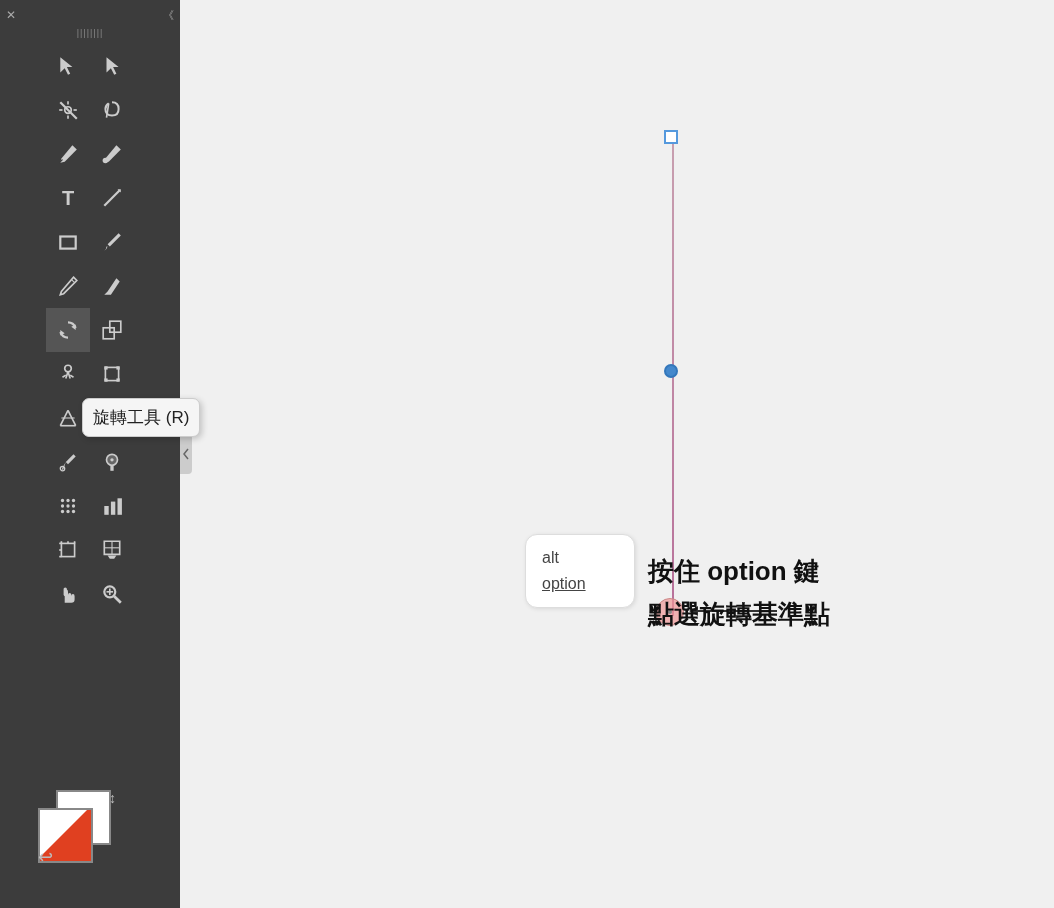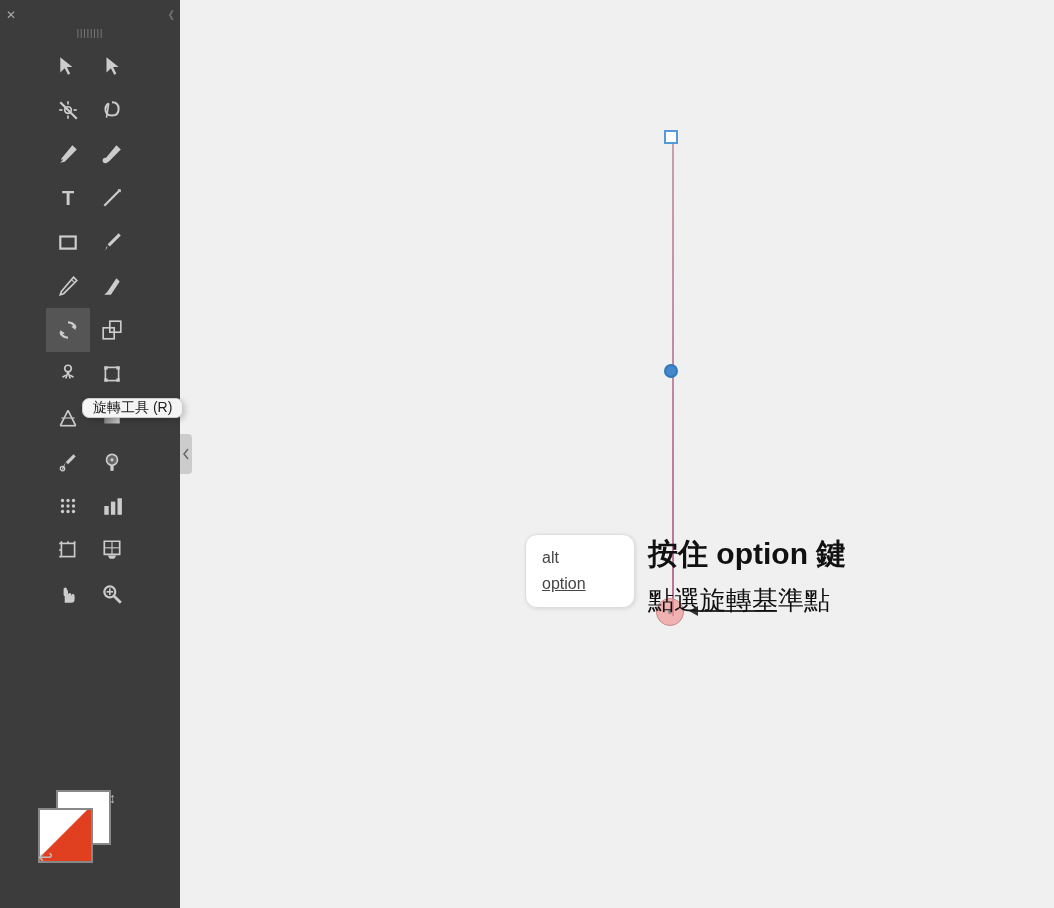--- a/index.html
+++ b/index.html
@@ -87,22 +87,22 @@
     }
 
     
     .tooltip {
       position: absolute;
       left: 82px;
       top: 398px;
       background: #f5f5f5;
       border: 1px solid #ccc;
       border-radius: 7px;
-      padding: 0 10px;
-      font-size: 14px;
+      padding: 7px 10px;
+      font-size: 17px;
       color: #222;
       white-space: nowrap;
       z-index: 100;
       box-shadow: 2px 2px 6px rgba(0,0,0,0.2);
     }
 
     
     .canvas-area {
       position: absolute;
       left: 180px;
@@ -220,29 +220,30 @@
     }
 
     
     .chinese-label {
       position: absolute;
       left: 468px;
       top: 518px;
     }
 
     .chinese-line1 {
-      font-size: 30px;
+      font-size: 26px;
       font-weight: bold;
       color: #111;
       margin-bottom: 8px;
+      margin-top: 20px;
     }
 
     .chinese-line2 {
       font-size: 26px;
-      font-weight: normal;
+      font-weight: bold;
       color: #111;
     }
 
     
     .color-swatch {
       position: absolute;
       bottom: 20px;
       left: 24px;
       width: 78px;
       height: 78px;

